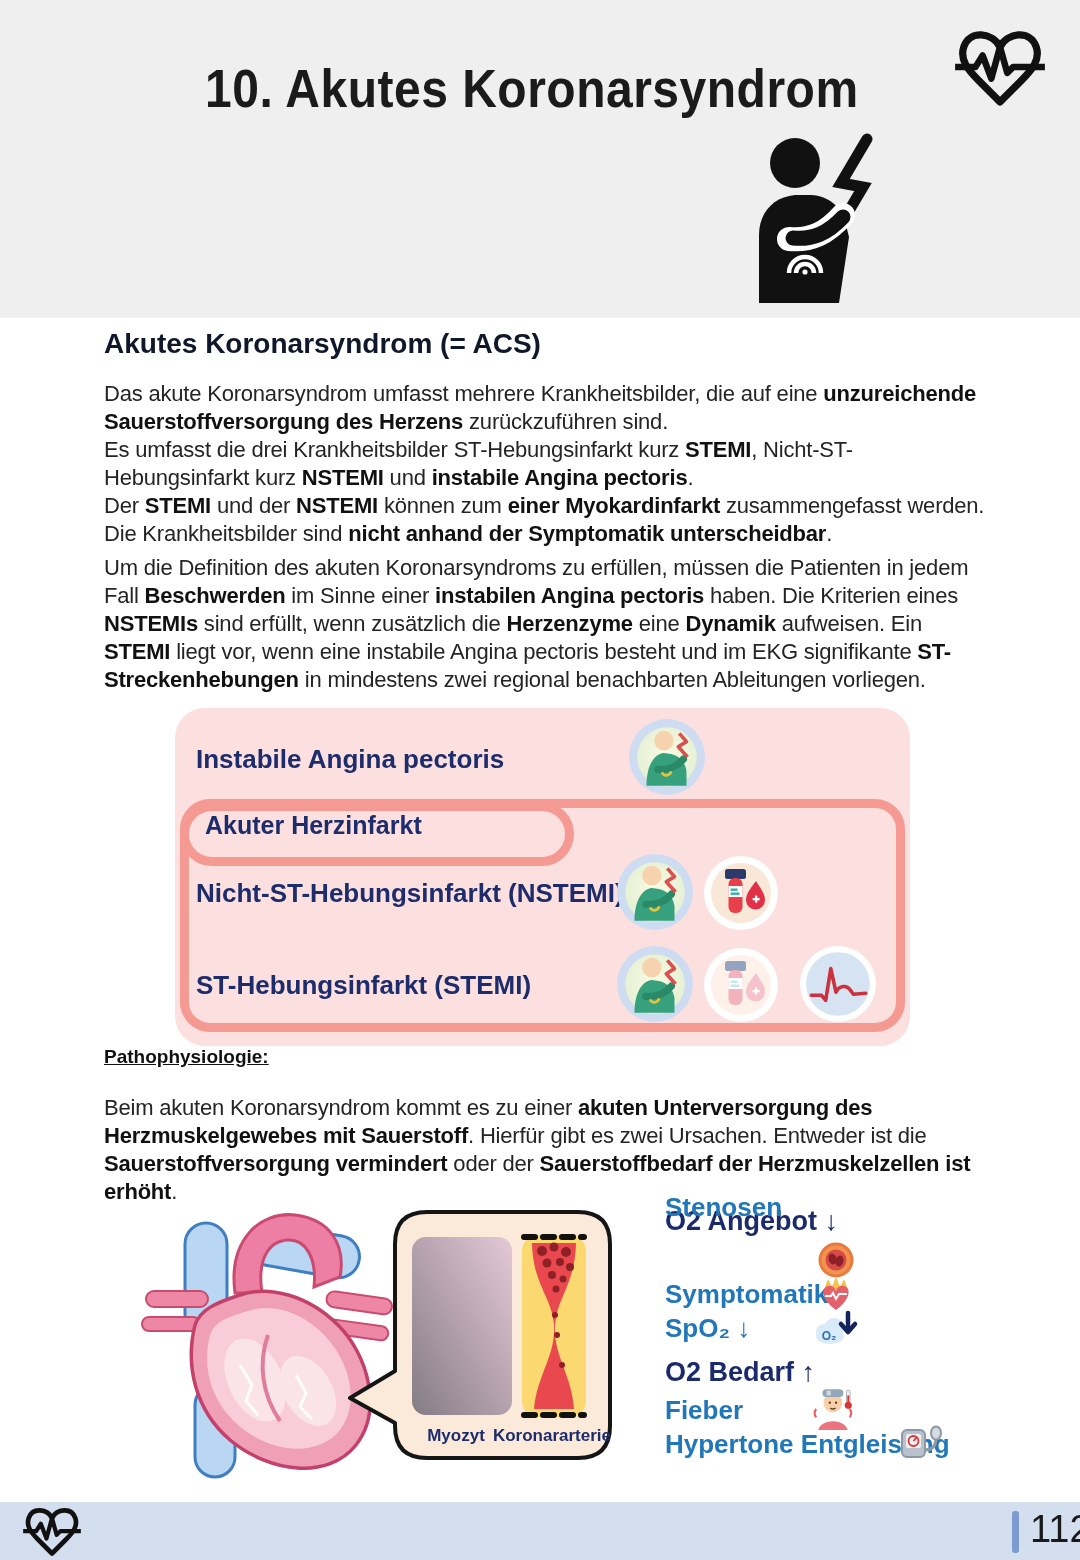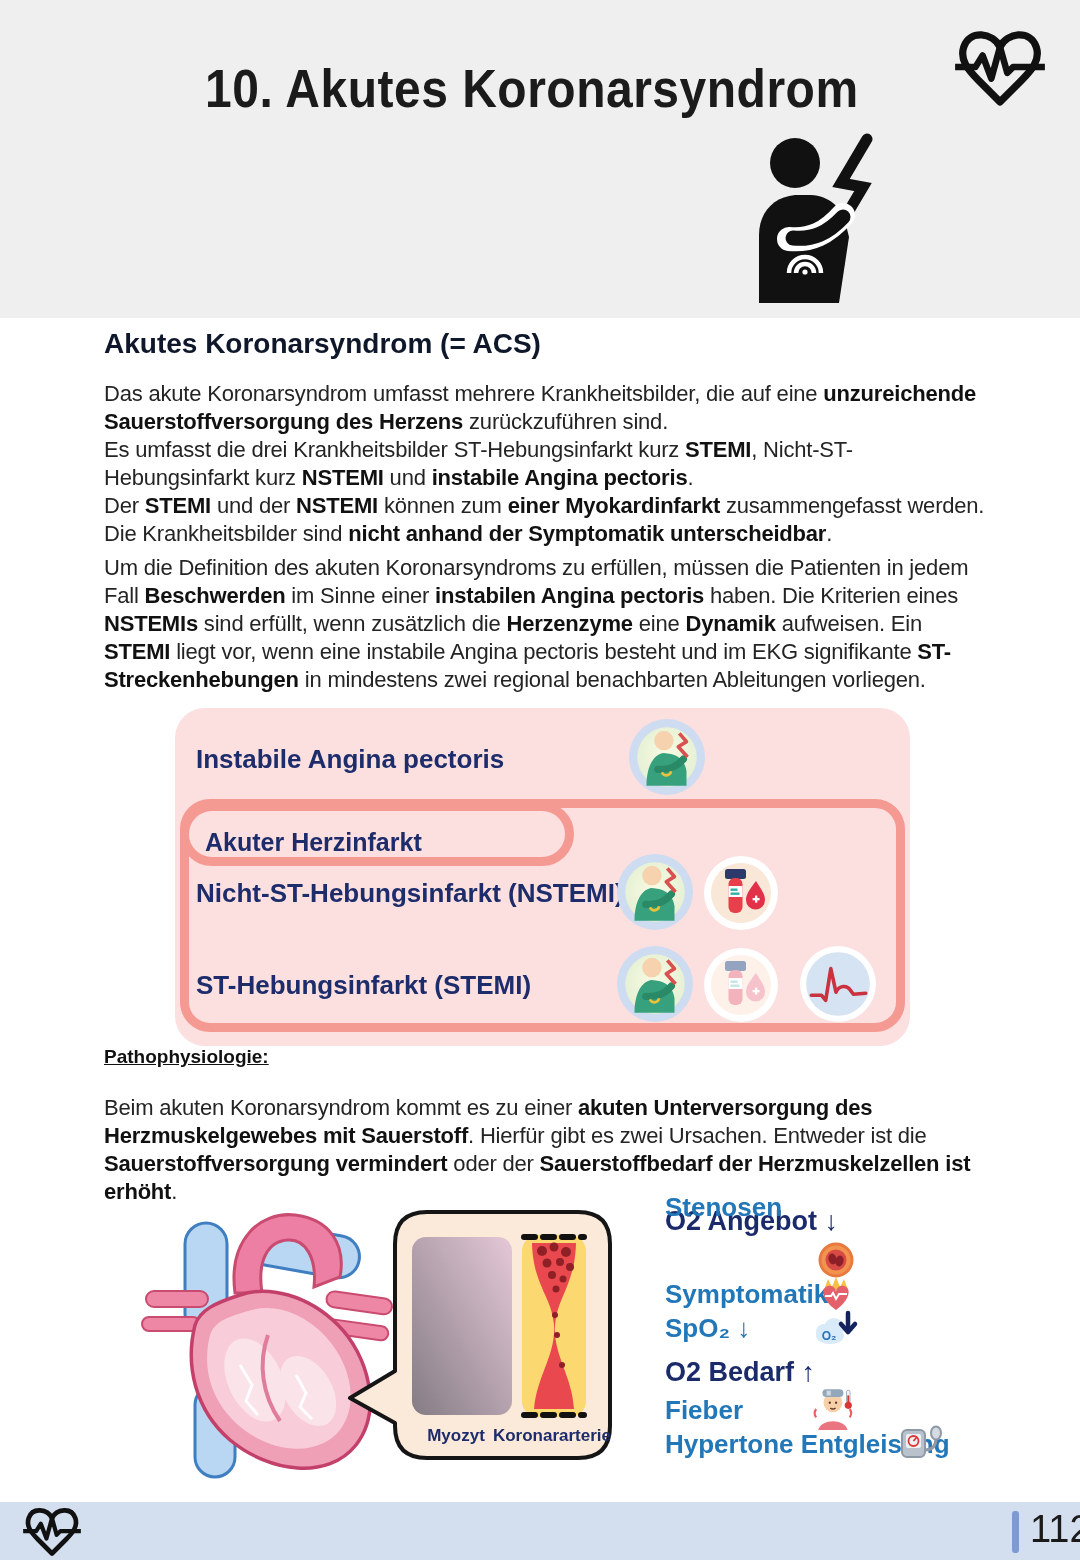--- a/index.html
+++ b/index.html
@@ -10,21 +10,21 @@
   .page-title{left:205px;top:58px;font-size:48px;font-weight:bold;color:#1b1b1b;
               letter-spacing:0.5px;transform:scaleY(1.12);transform-origin:left top;white-space:nowrap;}
   .h2-teal{left:104px;top:328px;font-size:28px;font-weight:bold;color:#0f172a;}
   .para{left:104px;width:884px;font-size:22px;line-height:28px;color:#242424;
         letter-spacing:-0.2px;white-space:pre-line;margin-top:8px;}
   .para .b{font-weight:bold;color:#111;}
   .acs-box{left:175px;top:708px;width:735px;height:338px;background:#fcdfdf;border-radius:30px;}
   .acs-inner{left:180px;top:799px;width:707px;height:215px;background:transparent;
              border:9px solid #f59a92;border-radius:30px;}
   .acs-pill{left:180px;top:802px;width:360px;height:46px;background:#fcdfdf;
-            border:9px solid #f59a92;border-radius:34px;display:flex;align-items:flex-end;padding-left:16px;}
+            border:9px solid #f59a92;border-radius:34px;display:flex;align-items:flex-start;padding-left:16px;}
   .navy-label{font-size:26px;font-weight:bold;color:#1d2c6b;white-space:nowrap;}
   .patho-h{left:104px;top:1046px;font-size:19px;font-weight:bold;color:#111;text-decoration:underline;}
   .blue-item{font-size:26px;font-weight:bold;color:#2177b8;white-space:nowrap;}
   .navy-h{font-size:27px;font-weight:bold;color:#1b2a6b;white-space:nowrap;}
   .footer-band{left:0;top:1502px;width:1080px;height:58px;background:#d3deee;}
   .footer-bar{left:1012px;top:1511px;width:7px;height:42px;background:#7e9bd0;border-radius:3px;}
   .page-num{left:1030px;top:1508px;font-size:38px;color:#1a1a1a;}
   svg{display:block;}
 </style>
 </head>

